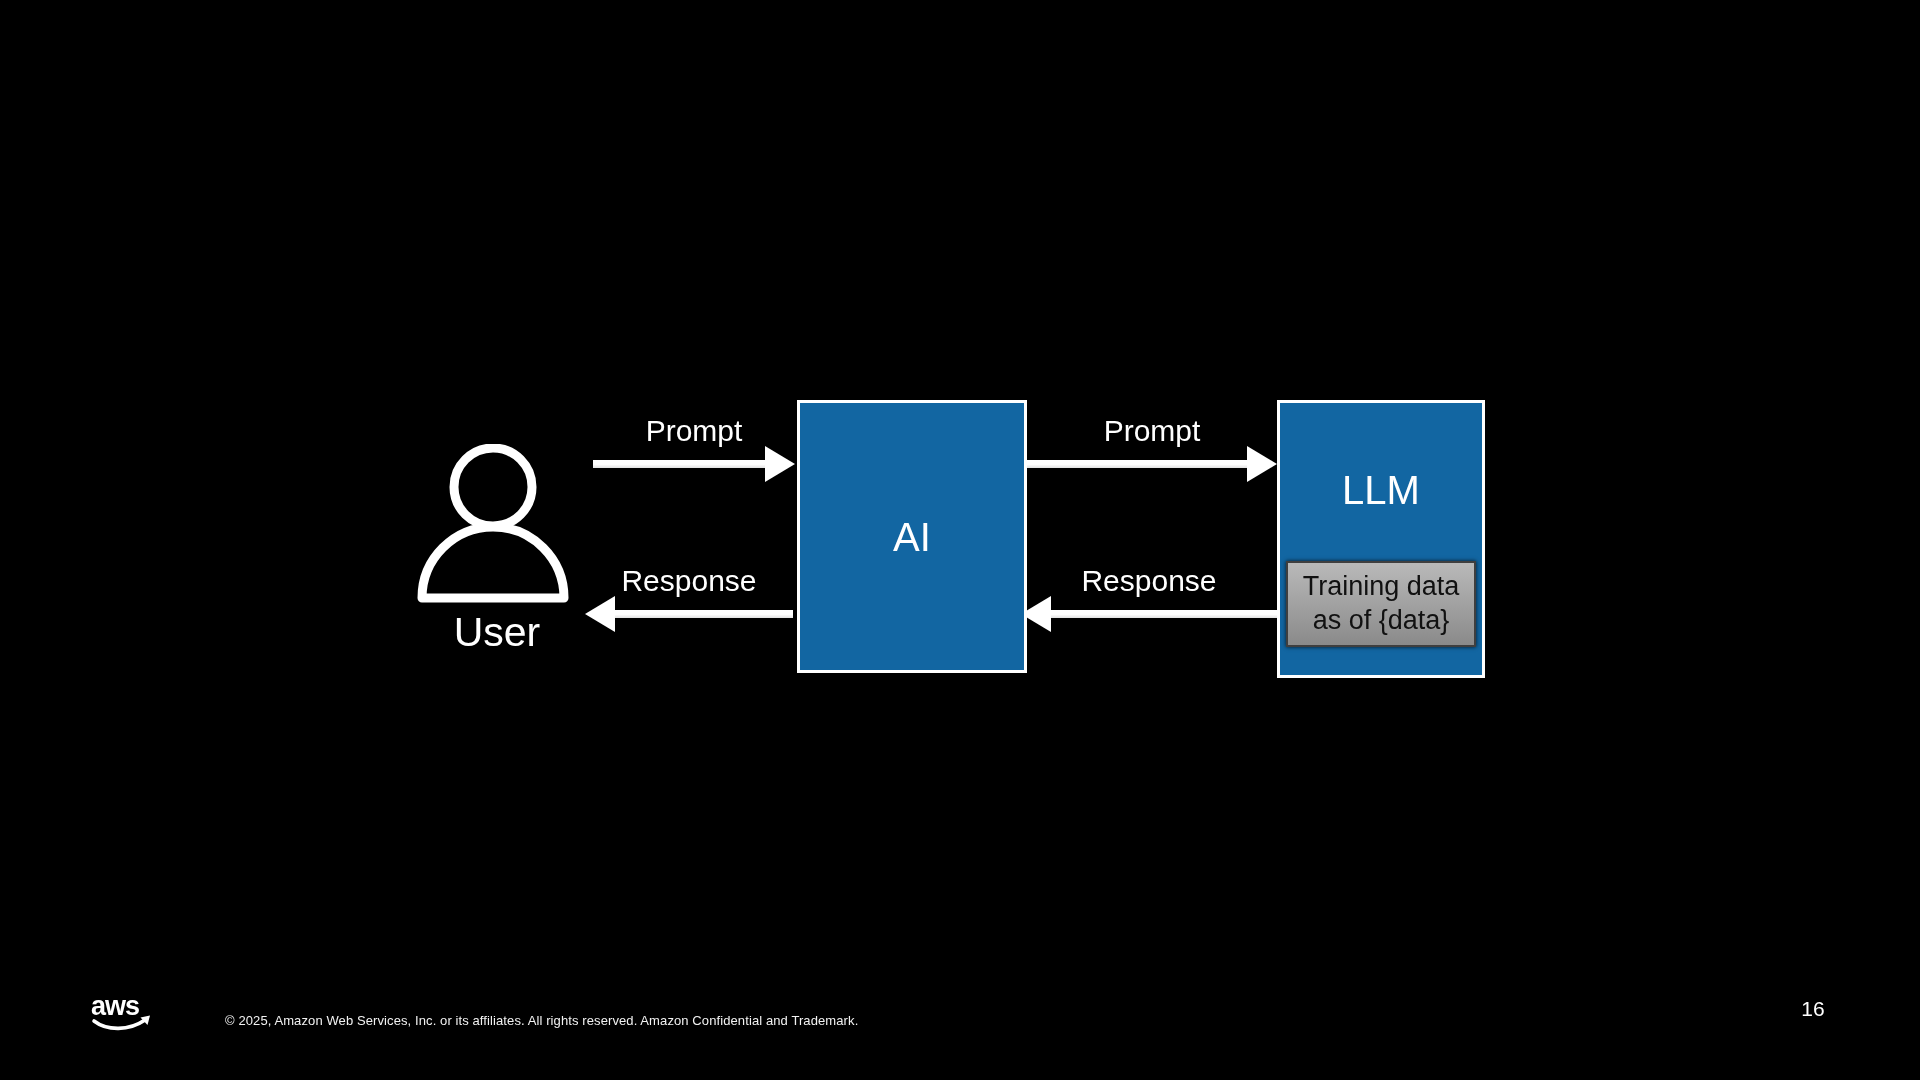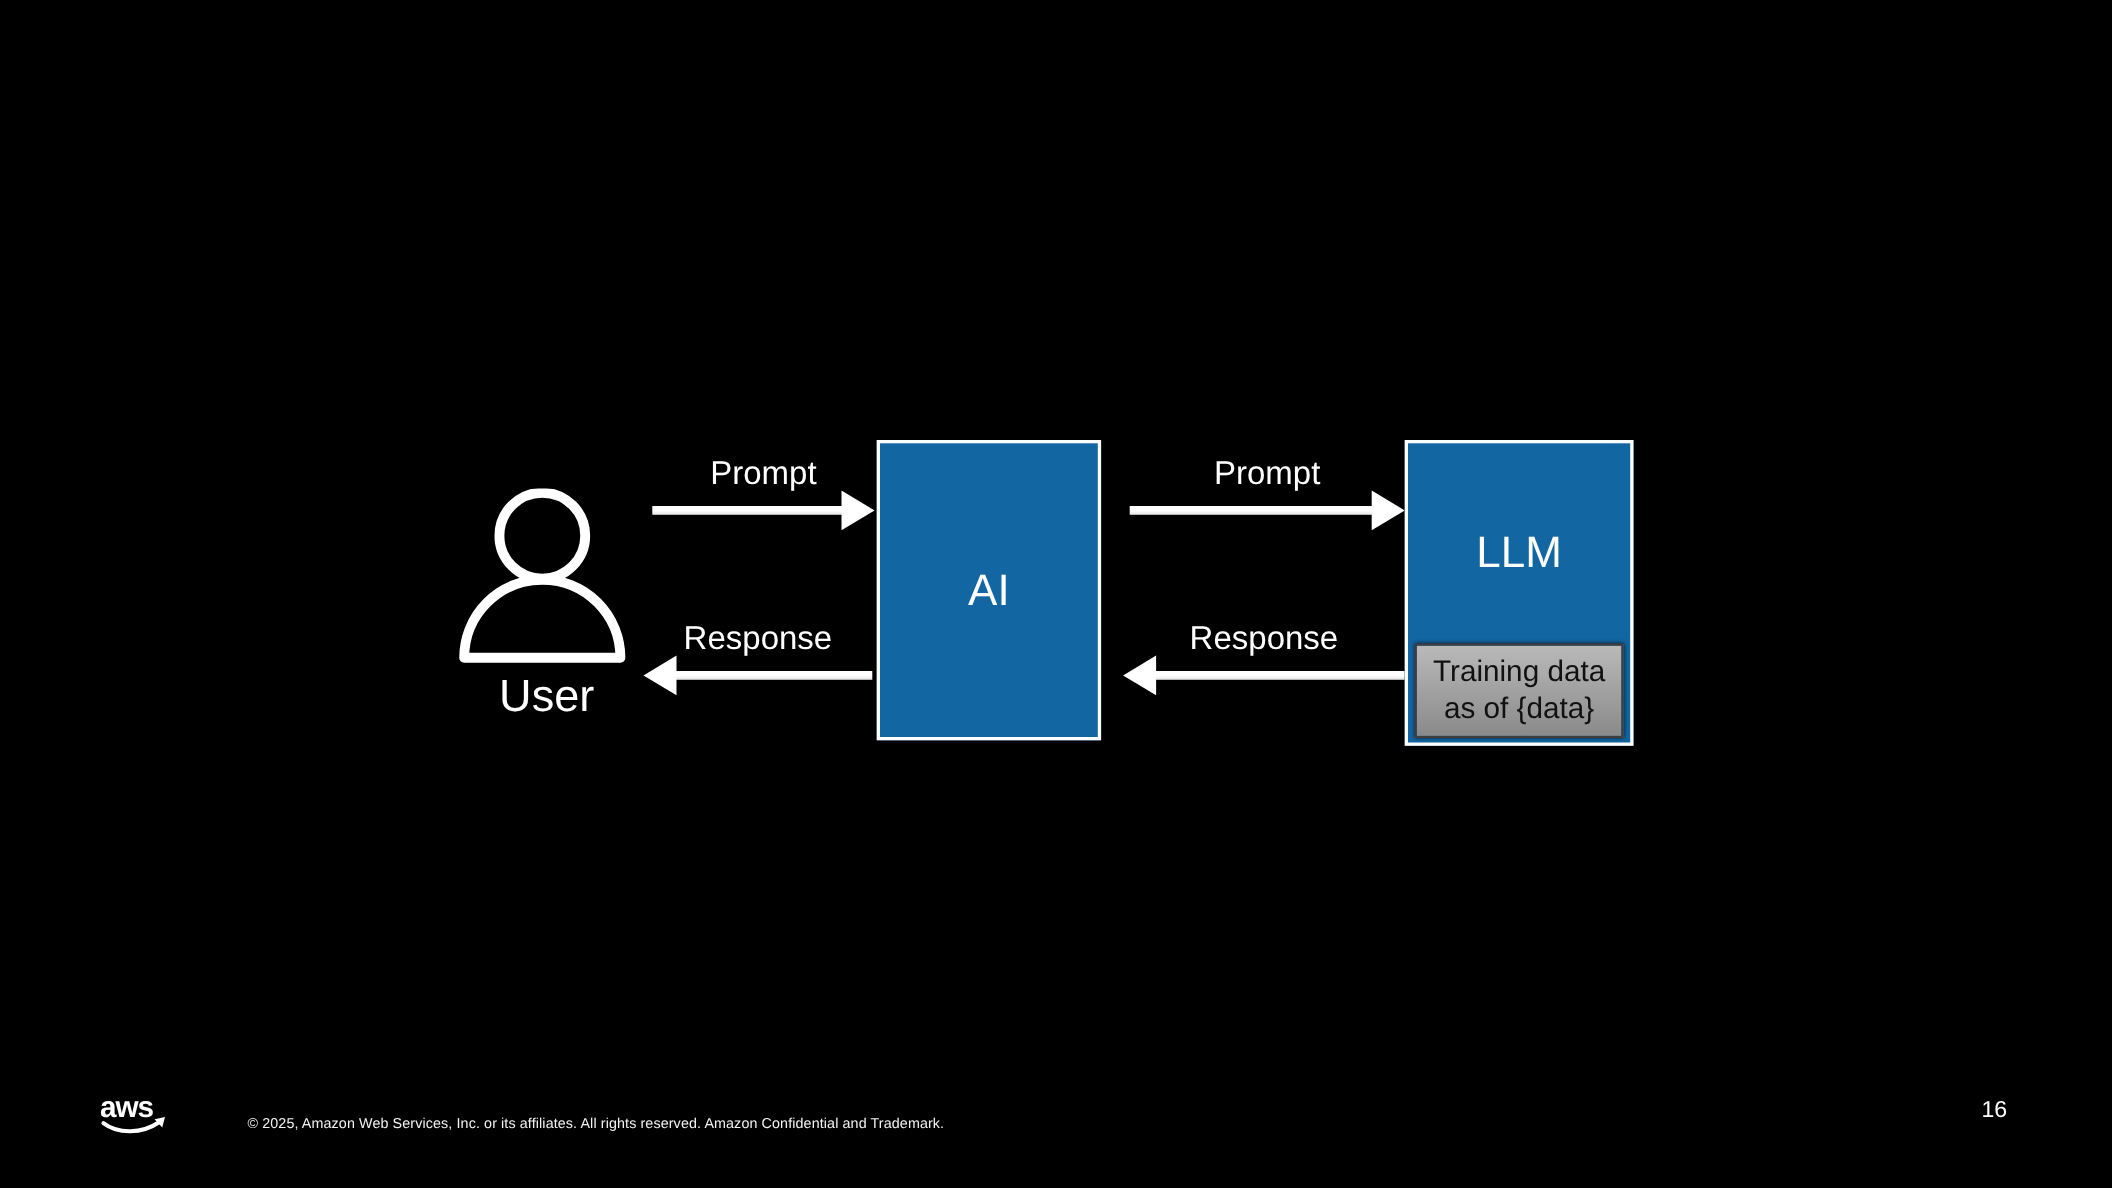--- a/index.html
+++ b/index.html
@@ -47,34 +47,34 @@
 
   
   .blue-box {
     position:absolute;
     background:var(--box-blue, #1266A2);
     border:3px solid var(--box-border-white, #ffffff);
     color:var(--text-white,#fff);
     text-align:center;
   }
   .ai-box {
-    left:797px; top:400px; width:204px; height:273px;
+    left:797px; top:400px; width:230px; height:273px;
     display:flex; align-items:center; justify-content:center;
     font-size:40px; line-height:1.4;
   }
   .llm-box {
     left:1277px; top:400px; width:208px; height:278px;
     display:flex; flex-direction:column;
   }
   .llm-label {
     flex:1; display:flex; align-items:center; justify-content:center;
     font-size:40px; padding-top:16px;
   }
   .training-box {
-    margin:0 6px 4px 6px; height:86px;
+    margin:0 6px 28px 6px; height:86px;
     background:linear-gradient(180deg, var(--training-gray-top,#B9B9B9), var(--training-gray-bottom,#8A8A8A));
     border:2px solid var(--training-border,#3F3F3F);
     color:var(--training-text,#111111);
     font-size:27px; line-height:1.25;
     display:flex; flex-direction:column; align-items:center; justify-content:center;
     box-shadow:0 0 4px rgba(0,0,0,0.8);
   }
 
   
   .aws-logo { position:absolute; left:90px; top:992px; }

